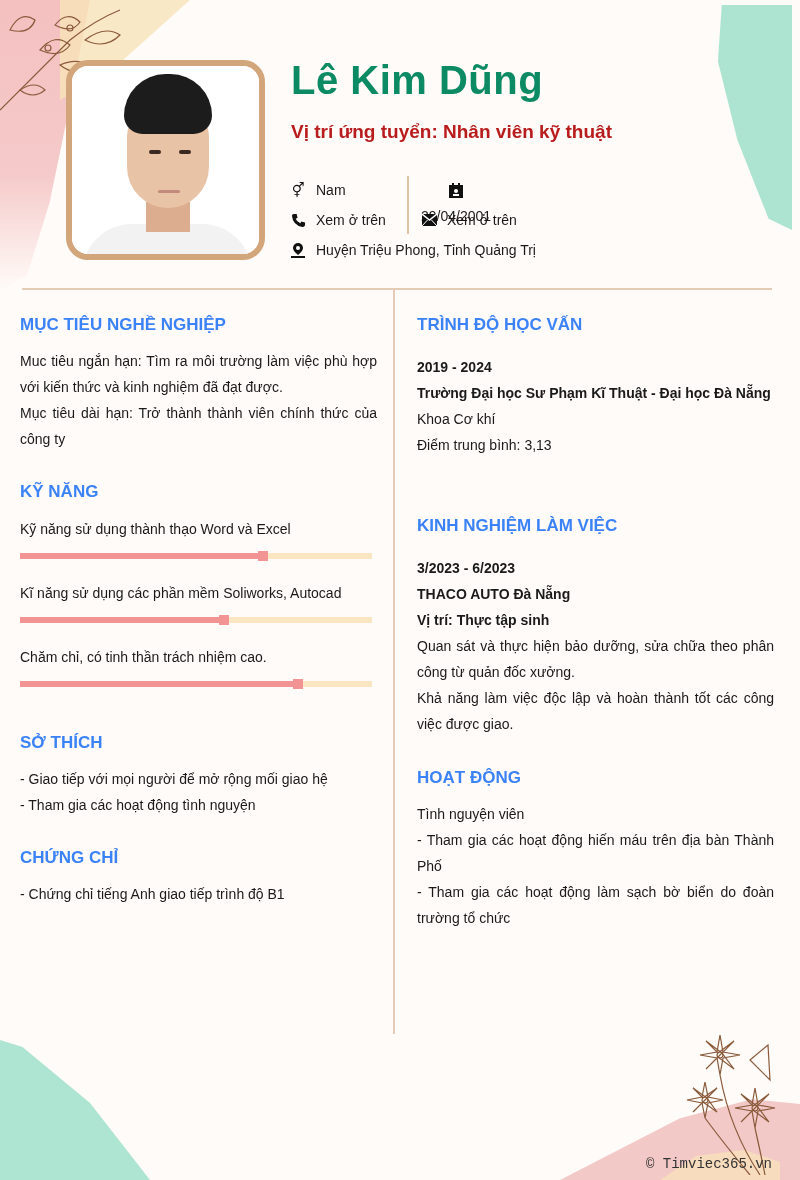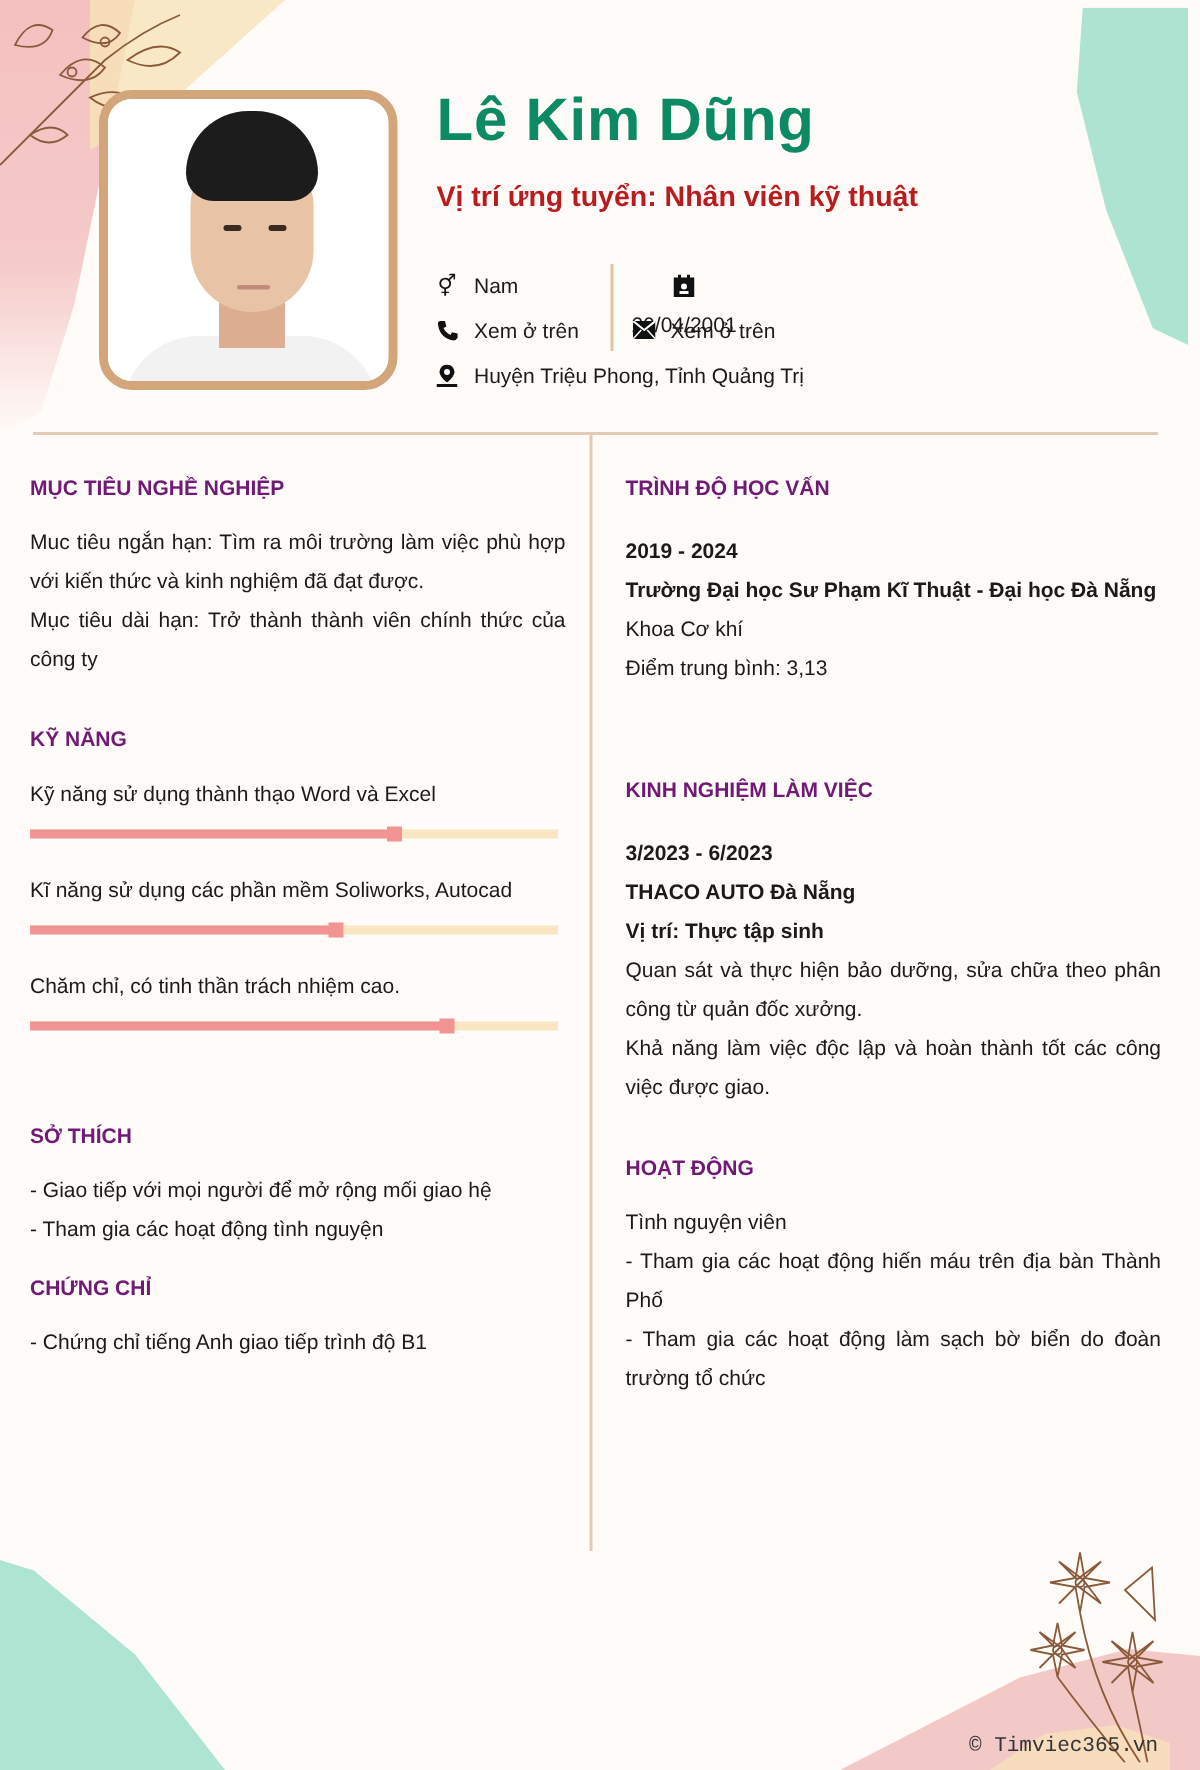--- a/index.html
+++ b/index.html
@@ -51,21 +51,21 @@
   .c-mail { left: 131px; top: 36px; }
   .contact-divider { position: absolute; left: 117px; top: 0; width: 2px; height: 58px; background: #e2c3a6; }
 
   .h-rule { position: absolute; left: 22px; top: 288px; width: 750px; height: 2px; background: #e4cbb5; }
   .v-rule { position: absolute; left: 393px; top: 289px; width: 2px; height: 745px; background: #e4cbb5; }
 
   
   .col { position: absolute; top: 310px; font-size: 14px; line-height: 26px; }
   .col-left { left: 20px; width: 357px; }
   .col-right { left: 417px; width: 357px; }
-  .sec-title { font-size: 14px; font-weight: bold; color: #701a75; line-height: 30px; margin-bottom: 8px; }
+  .sec-title { font-size: 17px; font-weight: bold; color: #3b82f6; line-height: 30px; margin-bottom: 8px; }
   .para { text-align: justify; }
   .bold { font-weight: bold; }
   .section { position: absolute; left: 0; width: 100%; }
 
   .skill-label { font-size: 14px; line-height: 20px; }
   .bar { position: relative; width: 352px; height: 6px; background: #fbe6c4; margin-top: 14px; }
   .bar .fill { position: absolute; left: 0; top: 0; height: 6px; background: #f29494; }
   .bar .knob { position: absolute; top: -2px; width: 10px; height: 10px; background: #f29494; }
 
   .footer { position: absolute; right: 28px; bottom: 8px; font-family: "Liberation Mono", "DejaVu Sans Mono", monospace; font-size: 14px; color: #333; }
@@ -209,21 +209,21 @@
       </div>
       <div style="margin-top:24px">
         <div class="skill-label">Chăm chỉ, có tinh thần trách nhiệm cao.</div>
         <div class="bar">
           <div class="fill" style="width:79%"></div>
           <div class="knob" style="left:calc(79% - 5px)"></div>
         </div>
       </div>
     </div>
 
-    <div class="section" style="top:432px">
+    <div class="section" style="top:418px">
       <div class="sec-title">SỞ THÍCH</div>
       <div>- Giao tiếp với mọi người để mở rộng mối giao hệ</div>
       <div>- Tham gia các hoạt động tình nguyện</div>
     </div>
 
     <div class="section" style="top:533px">
       <div class="sec-title">CHỨNG CHỈ</div>
       <div>- Chứng chỉ tiếng Anh giao tiếp trình độ B1</div>
     </div>
   </div>

